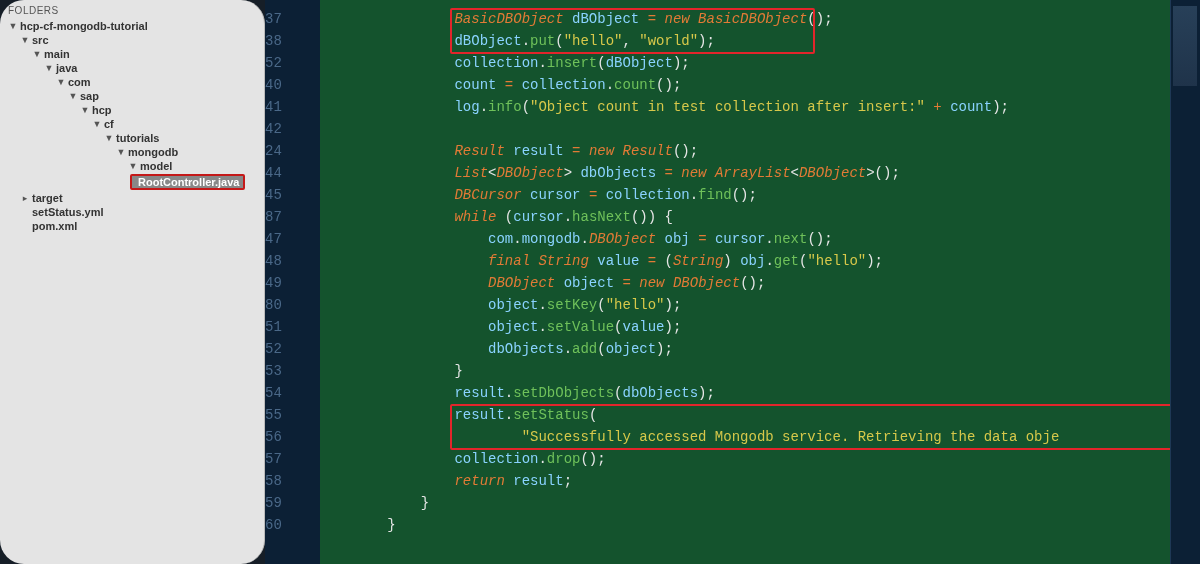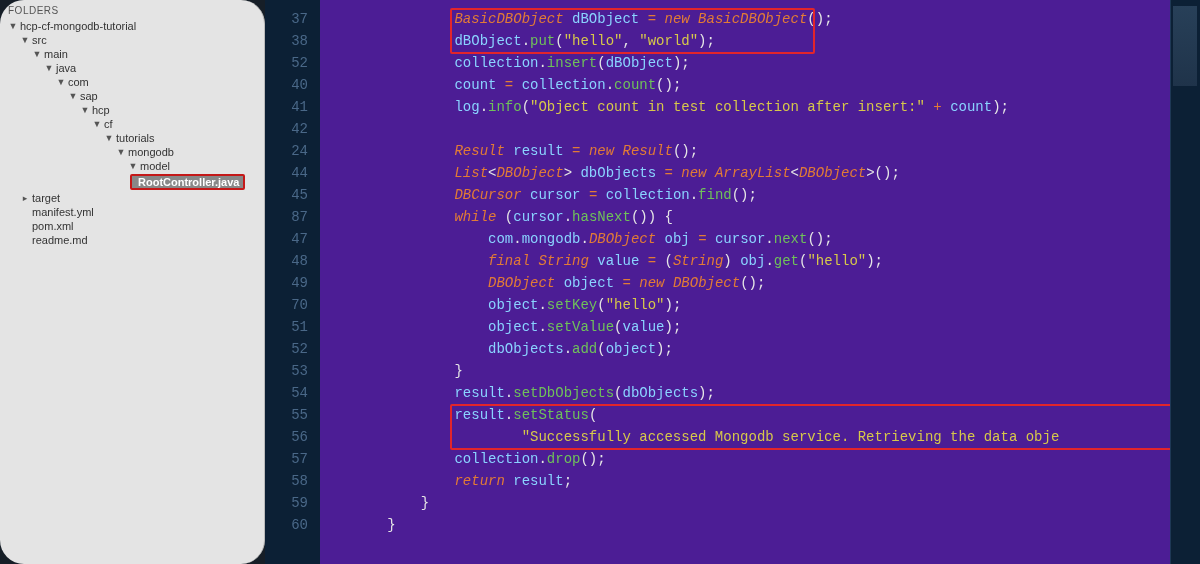--- a/index.html
+++ b/index.html
@@ -3,26 +3,26 @@
 <meta charset="utf-8">
 <style>
 * { margin:0; padding:0; box-sizing:border-box; }
 body { font-family: Consolas, "Courier New", monospace; font-size:13px; background:#161e27; color:#ccc; overflow:hidden; width:1200px; height:564px; }
 .app { display:flex; height:564px; }
 .sidebar { width:265px; background:#e4e4e4; color:#333; font-family: Arial, sans-serif; font-size:11px; overflow:hidden; border-right:1px solid #bbb;border-radius:24px; }
 .sidebar-header { padding:5px 8px 3px; color:#555; font-size:10px; letter-spacing:0.5px; }
 .tree { padding-left:4px; }
 .tree-item { display:flex; align-items:center; padding:1px 0; cursor:pointer; white-space:nowrap; }
 .tree-item .arrow { width:10px; font-size:9px; color:#555; text-align:center; flex-shrink:0; }
-.tree-item .label { padding-left:2px; color:#333; }
+.tree-item .label { padding-left:2px; color:#333;font-weight:bold; }
 .selected { background:#888; border:2px solid #c41818; border-radius:2px; display:inline-block; padding:0 4px; }
 .selected .label { color:#fff; font-weight:bold; }
 .editor-wrap { flex:1; position:relative; display:flex; background:#0c2035; }
-.gutter { width:55px; text-align:right; padding:8px 12px 0 0; color:#4a6888; font-size:14px; line-height:22px; background:#0c2035; }
-.code { flex:1; padding:8px 0 0 0; font-size:14px; line-height:22px; white-space:pre; overflow:hidden; background:#4c1d95; position:relative; }
+.gutter { width:55px; padding:8px 12px 0 0; color:#4a6888; font-size:14px; line-height:22px; background:#0c2035; }
+.code { flex:1; padding:8px 0 0 0; font-size:14px; line-height:22px; white-space:pre; overflow:hidden; background:#14532d; position:relative; }
 .code .line { height:22px; padding-left:0; }
 .t-pl  { color:#e6e6e6; }
 .t-kw  { color:#e27b36; font-style:italic; }
 .t-tp  { color:#e27b36; font-style:italic; }
 .t-id  { color:#8ad3ff; }
 .t-fn  { color:#6fc15a; }
 .t-op  { color:#e27b36; }
 .t-str { color:#d7c84a; }
 .hl-box { position:absolute; border:2px solid #e2252b; border-radius:2px; pointer-events:none; }
 .minimap { width:30px; background:#0c2035; border-left:1px solid #1e3855; position:relative; }
@@ -81,47 +81,44 @@
           <span class="label">model</span>
         </div>
       <div class="tree-item" style="padding-left:126px">
           <span class="selected"><span class="label">RootController.java</span></span>
         </div>
       <div class="tree-item" style="padding-left:16px">
           <span class="arrow">▸</span>
           <span class="label">target</span>
         </div>
       <div class="tree-item" style="padding-left:26px">
-          <span class="label">manifest.yml</span>
+          <span class="label">setStatus.yml</span>
         </div>
       <div class="tree-item" style="padding-left:26px">
           <span class="label">pom.xml</span>
-        </div>
-      <div class="tree-item" style="padding-left:26px">
-          <span class="label">readme.md</span>
         </div>
     </div>
   </div>
 
   <div class="editor-wrap">
     <div class="gutter" id="gutter">
         <div>37</div>
         <div>38</div>
         <div>52</div>
         <div>40</div>
         <div>41</div>
         <div>42</div>
         <div>24</div>
         <div>44</div>
         <div>45</div>
         <div>87</div>
         <div>47</div>
         <div>48</div>
         <div>49</div>
-        <div>70</div>
+        <div>80</div>
         <div>51</div>
         <div>52</div>
         <div>53</div>
         <div>54</div>
         <div>55</div>
         <div>56</div>
         <div>57</div>
         <div>58</div>
         <div>59</div>
         <div>60</div>

